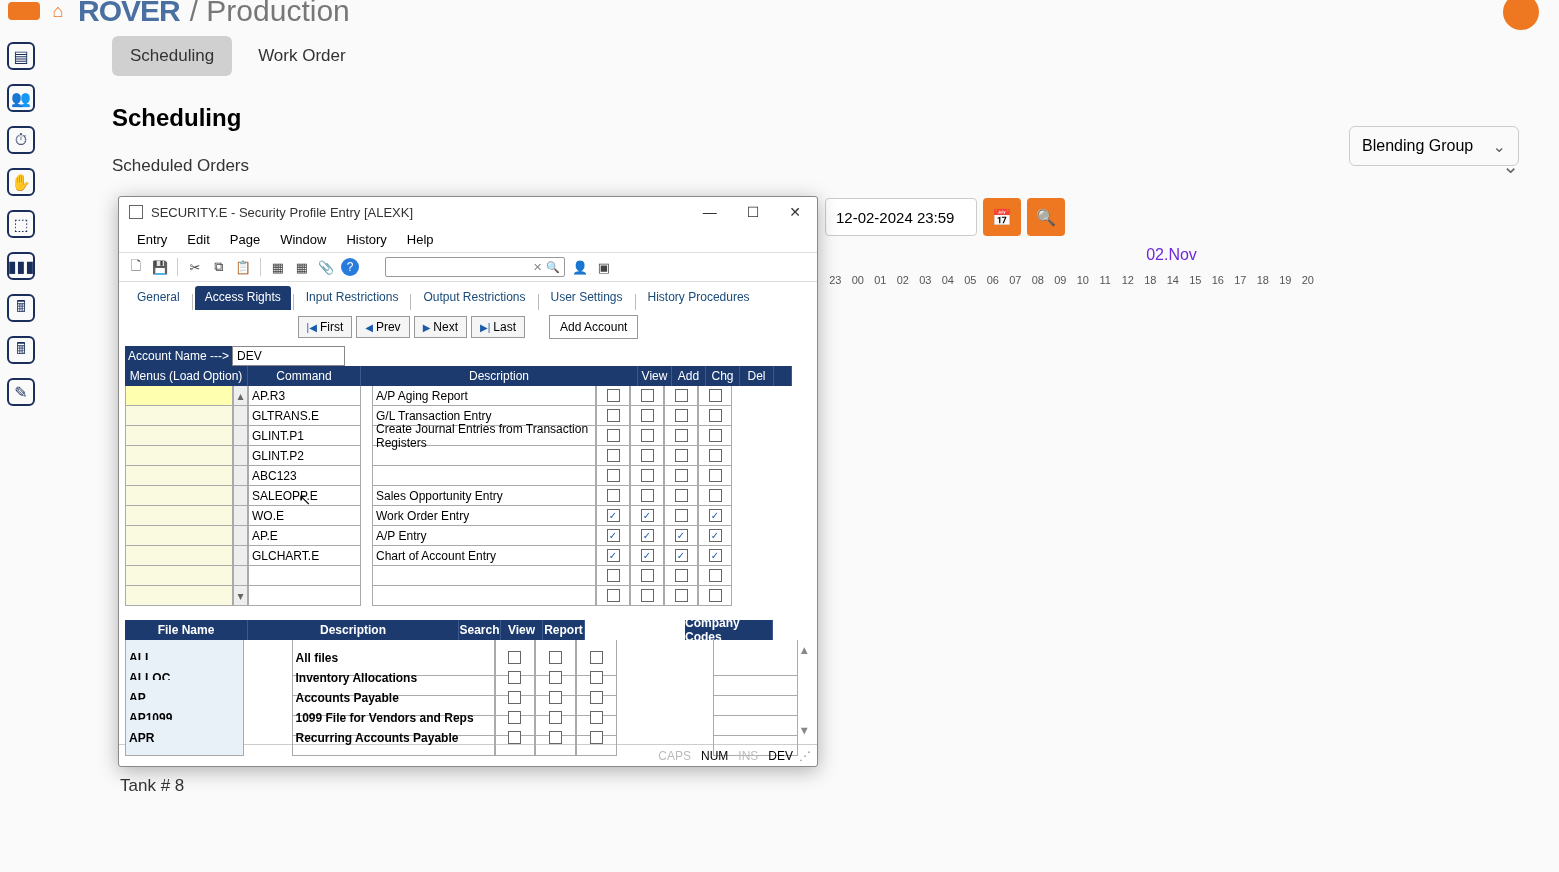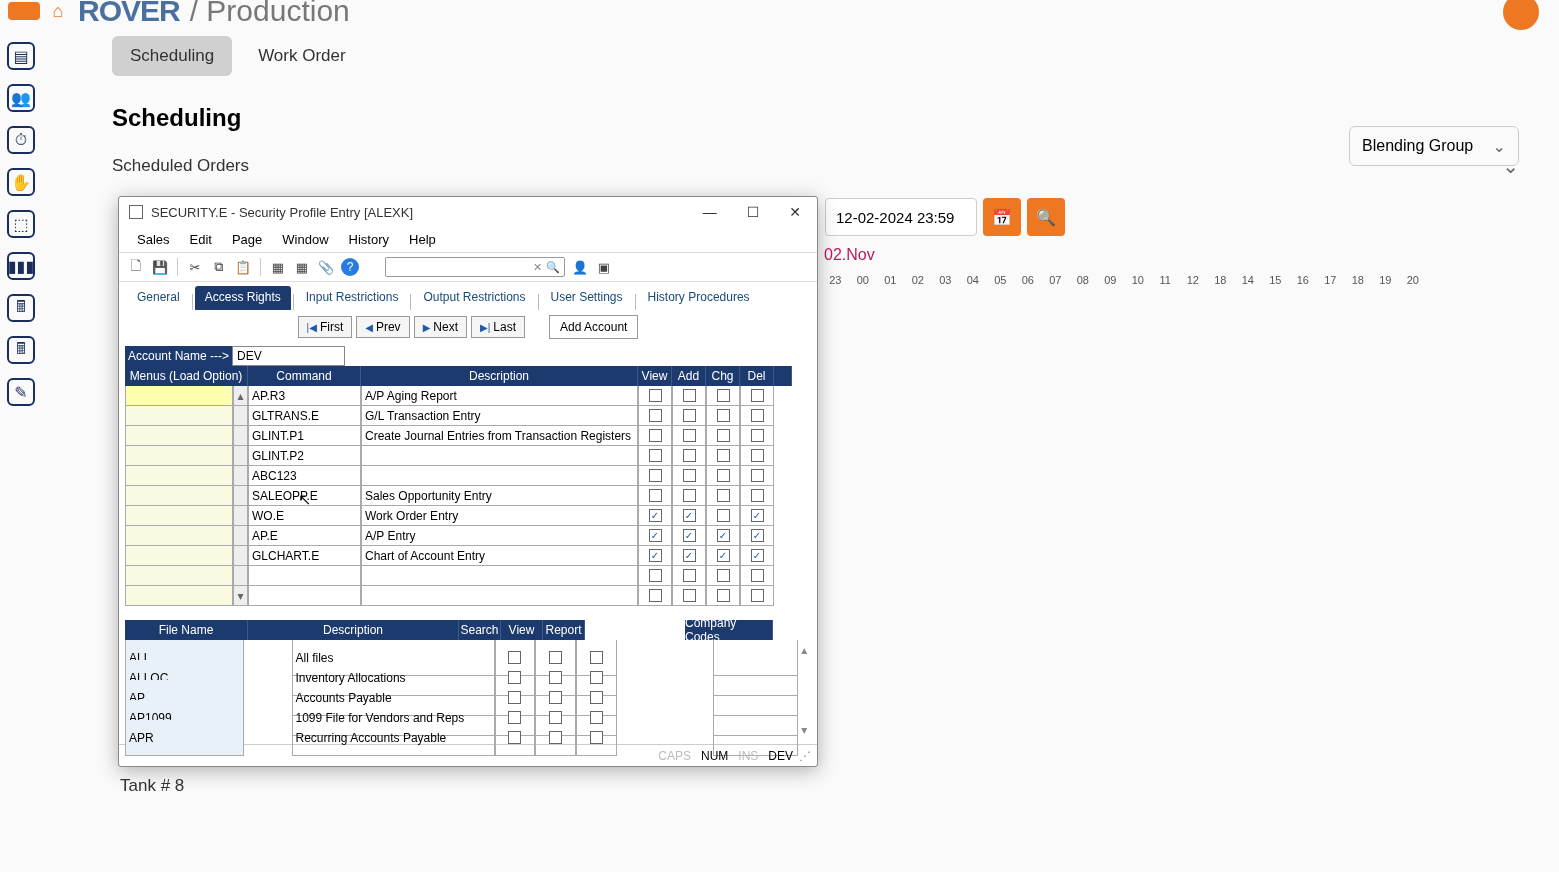--- a/index.html
+++ b/index.html
@@ -28,22 +28,22 @@
 .grp-sel { position:absolute; right: 20px; top: 90px; width: 170px; height: 40px; border:1px solid #ccc; border-radius: 6px; display:flex; align-items:center; padding: 0 12px; font-size: 16px; cursor:pointer; }
 .grp-sel .chev { margin-left:auto; color:#666; }
 
 
 .date-strip { position:absolute; left: 825px; top: 198px; display:flex; gap:6px; align-items:center; }
 .date-input { width: 152px; height: 38px; border:1px solid #ccc; border-radius:4px; padding:0 10px; font-size:15px; }
 .btn-or { width:38px; height:38px; background:#ee7722; border-radius:4px; display:flex; align-items:center; justify-content:center; color:#fff; cursor:pointer; font-size:16px; }
 
 
 .timeline { position:absolute; left: 824px; top: 246px; right: 40px; }
-.tl-date { text-align:left; font-size:16px; color:#be185d; margin-bottom:10px; }
-.tl-ticks { display:flex; gap: 5px; font-size:11px; color:#555; }
+.tl-date { text-align:center; font-size:16px; color:#6d28d9; margin-bottom:10px; }
+.tl-ticks { display:flex; font-size:11px; color:#555; }
 .tl-ticks span { width: 22.5px; text-align:center; }
 
 
 .dlg { position:absolute; left: 118px; top: 196px; width: 700px; background:#fff; border:1px solid #888; box-shadow: 0 4px 20px rgba(0,0,0,0.3); border-radius: 3px; z-index: 10; }
 .dlg-title { height: 30px; display:flex; align-items:center; padding:0 10px; font-size:13px; color:#333; }
 .dlg-title .win-ic { width:14px; height:14px; border:1px solid #666; margin-right:8px; }
 .dlg-title .win-btns { margin-left:auto; display:flex; gap: 18px; font-size:14px; }
 .dlg-title .win-btns span { cursor:pointer; padding: 2px 6px; }
 .menubar { display:flex; gap:4px; padding: 3px 10px; font-size:13px; }
 .menubar span { padding: 2px 8px; cursor:pointer; }
@@ -74,27 +74,27 @@
 .tbl-hdr { display:flex; }
 .th { background:#1c3a6e; color:#fff; height:20px; display:flex; align-items:center; justify-content:center; border-right:1px solid #3a5a8e; }
 .th1 { width:123px; } .th2 { width:113px; } .th3 { width:277px; }
 .th4,.th5,.th6,.th7 { width:34px; } .th8 { width: 18px; background:#1c3a6e; }
 .tbl-body .tr { display:flex; height:20px; }
 .td { border:1px solid #aaa; border-top:none; height:20px; display:flex; align-items:center; padding:0 3px; }
 .td.c { justify-content:center; }
 .tr .td:first-child { background:#fafae0; }
 .tr.hl .td:first-child { background:#ffffb0; }
 .td1 { width:108px; } .td1w { width:15px; background:#eee; justify-content:center; color:#666; cursor:pointer; padding:0; }
-.td2 { width:113px; } .td3 { width:277px; }
+.td2 { width:113px; } .td3 { width:224px;margin-left:11px; }
 .td4,.td5,.td6,.td7 { width:34px; justify-content:center; }
 .td8 { width:18px; border:none; }
 .cbx { width:13px; height:13px; border:1px solid #666; display:inline-flex; align-items:center; justify-content:center; font-size:10px; color:#1c5aaa; background:#fff; cursor:pointer; }
 
 
-.files-tbl { margin: 14px 6px 4px; font-size:12px; }
+.files-tbl { margin: 14px 6px 4px; font-size:12px;font-weight:bold; }
 .fh { display:flex; }
 .fh .th { height:20px; }
 .fh1 { width:123px; } .fh2 { width:211px; } .fh3 { width:42px; } .fh4 { width:42px; } .fh5 { width:42px; }
 .fh-gap { width: 100px; }
 .fh6 { width:88px; }
 .ftr { display:flex; height:20px; }
 .ftd { border:1px solid #aaa; border-top:none; height:36px; display:flex; align-items:center; padding:0 3px; }
 .ftd1 { width:123px; background:#e8f0f8; }
 .ftd2 { width:211px;margin-left:48px; }
 .ftd3,.ftd4,.ftd5 { width:42px; justify-content:center; }
@@ -195,21 +195,21 @@
   <div class="dlg-title">
     <div class="win-ic"></div>
     <span>SECURITY.E - Security Profile Entry [ALEXK]</span>
     <div class="win-btns">
       <span>—</span>
       <span>☐</span>
       <span>✕</span>
     </div>
   </div>
   <div class="menubar" id="menubar">
-      <span>Sales</span>
+      <span>Entry</span>
       <span>Edit</span>
       <span>Page</span>
       <span>Window</span>
       <span>History</span>
       <span>Help</span>
     </div>
   <div class="toolbar">
     <div class="tb-ic">🗋</div>
     <div class="tb-ic">💾</div>
     <div class="sep"></div>

